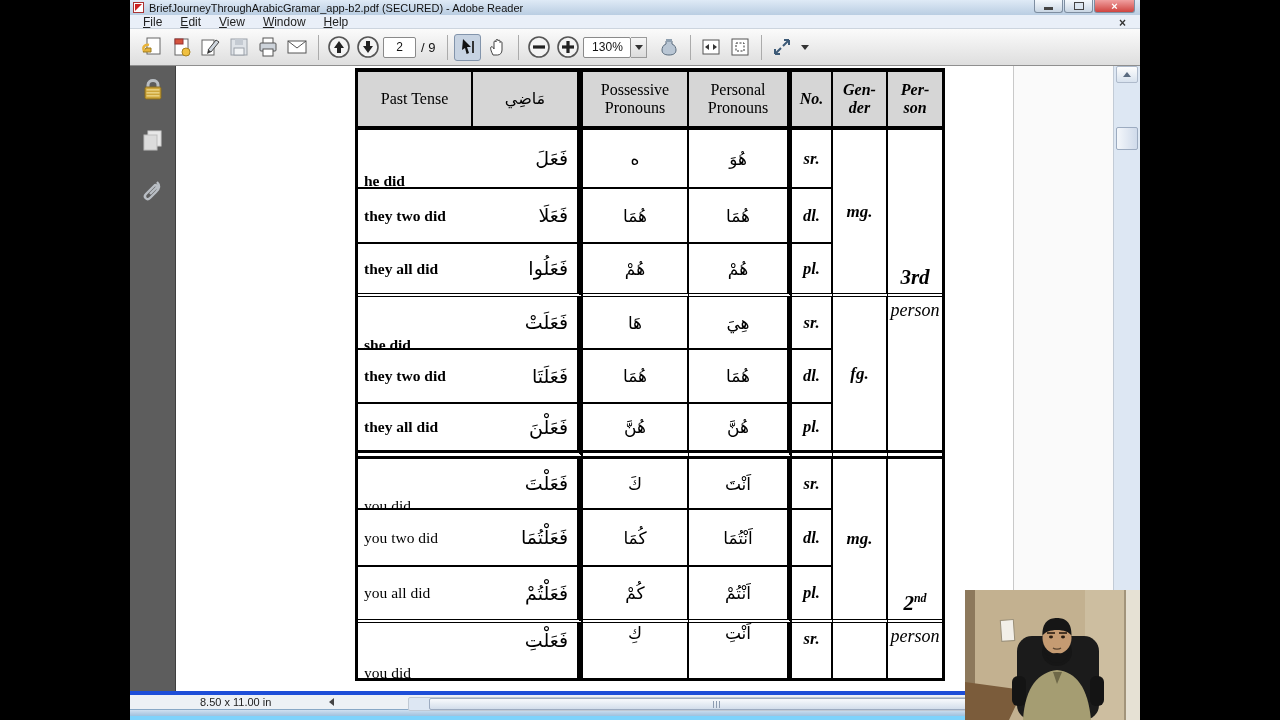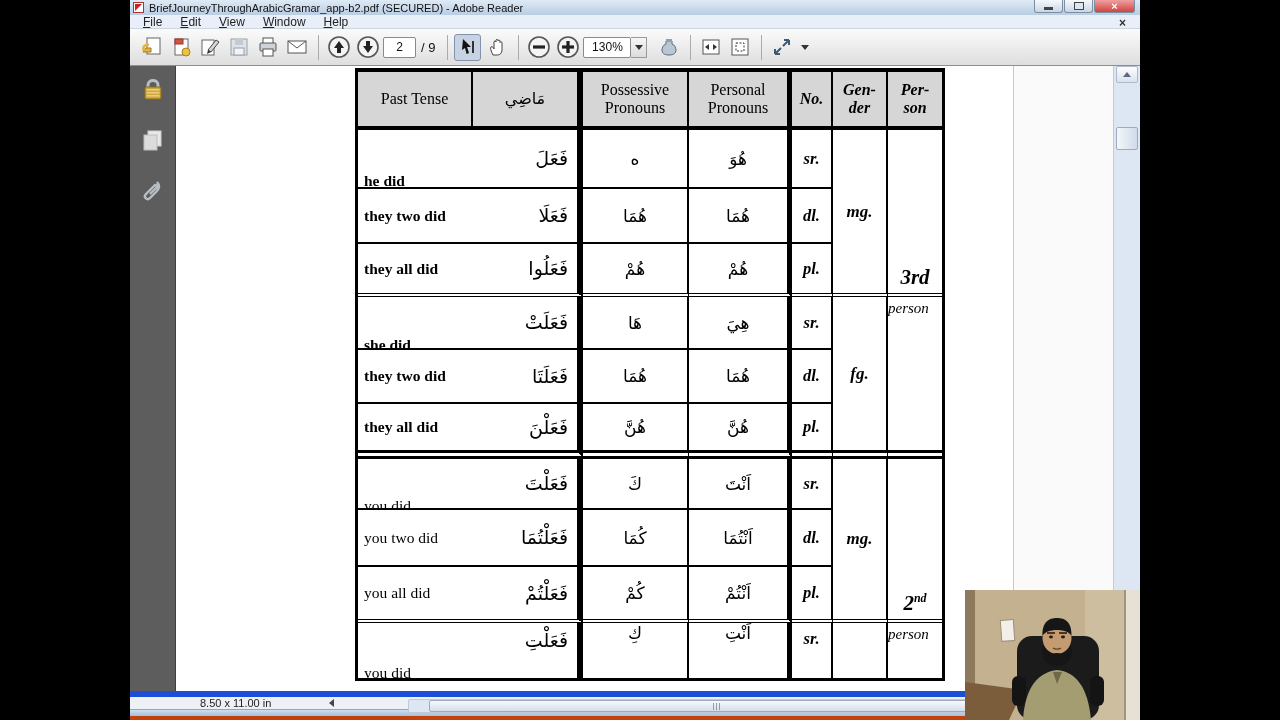--- a/index.html
+++ b/index.html
@@ -1,21 +1,21 @@
 <!DOCTYPE html>
 <html><head>
 <meta charset="utf-8">
 <style>
   * { margin:0; padding:0; box-sizing:border-box; }
   html,body { width:1280px; height:720px; background:#000; overflow:hidden;
               font-family:"Liberation Sans", sans-serif; }
 
   
   .app-window { position:absolute; left:130px; top:0; width:1010px; height:720px;
-                background:#c2410c; }
+                background:#7dd3fc; }
 
   
   .titlebar { position:relative; height:15px;
               background:linear-gradient(#dfeaf6,#b9cde2);
               display:flex; align-items:center; font-size:11px; color:#111; }
   .pdf-app-icon { width:11px; height:11px; margin:0 5px 0 3px;
                   background:#fff; border:1px solid #a33; position:relative; }
   .pdf-app-icon::after { content:""; position:absolute; left:1px; top:1px;
                   border-left:7px solid #c22; border-bottom:7px solid transparent; }
   .title-text { white-space:nowrap; }
@@ -77,21 +77,21 @@
            background:linear-gradient(#fdfdfd,#d8e2ee); border:1px solid #aebacb;
            border-radius:2px; display:flex; align-items:center; justify-content:center; }
   .tri-up-s { width:0; height:0; border-left:4px solid transparent;
               border-right:4px solid transparent; border-bottom:5px solid #5a6b80; }
   .vs-thumb { position:absolute; top:61px; left:2px; width:22px; height:23px;
               background:linear-gradient(90deg,#f4f7fb,#cfdaea);
               border:1px solid #9cabc0; border-radius:2px; }
 
   
   .statusbar { position:relative; height:18px; background:#edf1f5;
-               border-top:6px solid #1d4ed8; font-size:11px; color:#222;
+               border-top:4px solid #1d4ed8; font-size:11px; color:#222;
                display:flex; align-items:center; }
   .page-size { margin-left:70px; }
   .tri-left { width:0; height:0; border-top:4px solid transparent;
               border-bottom:4px solid transparent; border-right:5px solid #444;
               margin-left:58px; }
   .hscroll { position:absolute; left:278px; top:2px; width:704px; height:14px;
              background:#dde7f3; border:1px solid #c0c9d4; border-radius:2px; }
   .hs-thumb { position:absolute; left:20px; top:0; width:575px; height:12px;
               background:linear-gradient(#f8fafc,#d3deeb); border:1px solid #9cabc0;
               border-radius:2px; display:flex; align-items:center; justify-content:center; gap:2px; }
@@ -125,21 +125,21 @@
   tr.second .en { font-weight:normal; }
   .ar-main { font-family:"DejaVu Sans", sans-serif; font-size:19px; line-height:1.3; }
   .ar-cell { text-align:center; font-family:"DejaVu Sans", sans-serif;
              font-size:17px; vertical-align:middle; }
   .no-cell { text-align:center; font-size:16.5px; font-style:italic;
              font-weight:bold; vertical-align:middle; }
   .gen-cell { text-align:center; font-size:17px; font-style:italic;
               font-weight:bold; vertical-align:middle; }
   .per-num { text-align:center; font-size:21px; font-style:italic;
              font-weight:bold; vertical-align:bottom; padding-bottom:3px; }
-  .per-word { font-size:15px; font-style:italic;
+  .per-word { text-align:center; font-size:18px; font-style:italic;
               vertical-align:top; padding-top:3px; }
   sup { font-size:12px; }
 
   
   .side-ic { width:24px; height:24px; display:flex; align-items:center; justify-content:center; }
 
   
   .webcam { position:absolute; left:965px; top:590px; width:175px; height:130px;
             z-index:50; overflow:hidden; }
 

